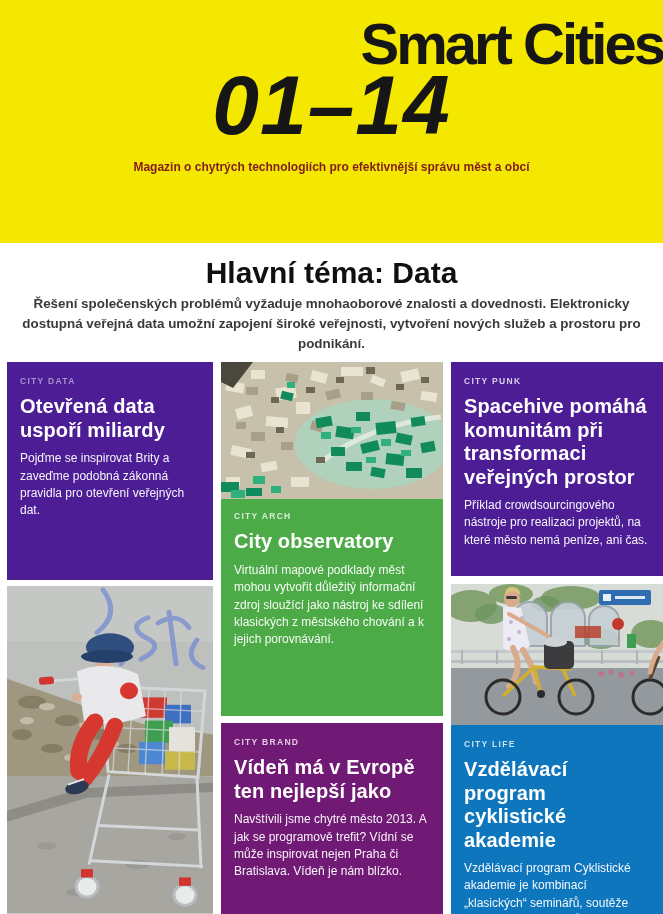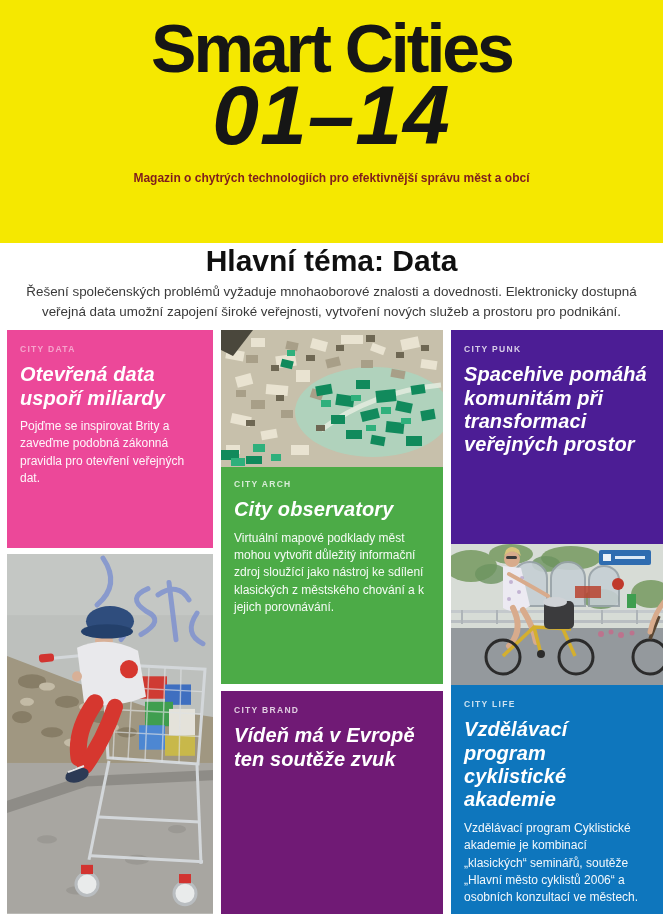--- a/index.html
+++ b/index.html
@@ -1,52 +1,52 @@
 <!DOCTYPE html>
 <html><head>
 <meta charset="utf-8">
 <style>
   html,body{margin:0;padding:0;}
   body{width:663px;height:914px;font-family:"Liberation Sans","DejaVu Sans",sans-serif;background:#fff;}
   .page{position:relative;width:663px;height:914px;overflow:hidden;background:#fff;display:flex;flex-direction:column;}
 
   
   .masthead{background:#F5E800;height:243px;flex:0 0 auto;text-align:center;overflow:hidden;}
-  .masthead .title{margin:0;padding-top:14px;font-size:68px;font-weight:700;letter-spacing:-3px;line-height:1.02;color:#161616;}
+  .masthead .title{margin:0;padding-top:14px;font-size:58px;font-weight:700;letter-spacing:-3px;line-height:1.02;color:#161616;text-align:right;}
   .masthead .issue{font-size:84px;font-weight:700;font-style:italic;letter-spacing:1px;line-height:.92;color:#161616;margin-top:-6px;}
   .masthead .tagline{font-size:12px;font-weight:700;color:#7f1d1d;margin-top:16px;}
 
   
-  .theme{flex:0 0 auto;text-align:center;padding-top:0;}
+  .theme{flex:0 0 auto;text-align:center;padding-top:12px;}
   .theme .theme-title{margin:0;font-size:30px;font-weight:700;color:#101010;line-height:1.2;}
-  .theme .theme-intro{margin:3px auto 0;width:634px;font-size:13.4px;line-height:1.5;color:#3a3a3a;font-weight:400;}
+  .theme .theme-intro{margin:3px auto 0;width:634px;font-size:13.4px;line-height:1.5;color:#3a3a3a;font-weight:700;}
 
   
   .grid{margin-top:8px;padding-left:7px;display:grid;grid-template-columns:206px 222px 213px;column-gap:8px;flex:1 1 auto;min-height:0;}
   .col{display:flex;flex-direction:column;min-height:0;}
 
   .tile{box-sizing:border-box;color:#fff;padding:14px 15px 0 13px;overflow:hidden;}
   .tile .cat{font-size:8.5px;font-weight:700;letter-spacing:1.3px;text-transform:uppercase;color:rgba(255,255,255,.78);}
-  .tile h3{margin:9px 0 8px;font-size:20px;font-weight:700;line-height:1.17;letter-spacing:.1px;font-style:italic;}
+  .tile h3{margin:9px 0 8px;font-size:20px;font-weight:700;line-height:1.17;letter-spacing:.1px;}
   .tile p{margin:0;font-size:12px;line-height:1.45;font-weight:400;color:rgba(255,255,255,.95);}
 
-  .tile-black{background:#ec4899;height:218px;flex:0 0 auto;}
+  .tile-black{background:#4c1d95;height:218px;flex:0 0 auto;}
   .tile-black .cat{color:rgba(255,255,255,.5);}
   .tile-green{background:#4CAB47;flex:1 1 auto;padding-top:12px;}
   .tile-purple{background:#4c1d95;height:214px;flex:0 0 auto;}
   .tile-red{background:#701a75;margin-top:7px;flex:1 1 auto;}
   .tile-blue{background:#0E76BD;flex:1 1 auto;}
 
   .photo{flex:0 0 auto;overflow:hidden;line-height:0;}
   .photo svg{width:100%;height:100%;}
   .photo-cart{margin-top:6px;flex:1 1 auto;}
   .card{display:flex;flex-direction:column;min-height:0;}
   .card-top{height:354px;flex:0 0 auto;}
   .card-top .photo{height:137px;}
-  .card-bottom{margin-top:0;flex:1 1 auto;}
+  .card-bottom{margin-top:8px;flex:1 1 auto;}
   .card-bottom .photo{height:141px;}
 </style>
 </head>
 <body>
 
 <div class="page">
 
   <header class="masthead">
     <h1 class="title">Smart Cities</h1>
     <div class="issue">01–14</div>
@@ -235,28 +235,30 @@
         </div>
         <article class="tile tile-green">
           <div class="cat">City Arch</div>
           <h3>City observatory</h3>
           <p>Virtuální mapové podklady měst mohou vytvořit důležitý informační zdroj sloužící jako nástroj ke sdílení klasických z městského chování a k jejich porovnávání.</p>
         </article>
       </div>
 
       <article class="tile tile-red">
         <div class="cat">City Brand</div>
-        <h3>Vídeň má v Evropě ten soutěže zvuk</h3>
+        <h3>Vídeň má v Evropě ten nejlepší jako</h3>
+        <p>Navštívili jsme chytré město 2013. A jak se programově trefit? Vídní se může inspirovat nejen Praha či Bratislava. Vídeň je nám blízko.</p>
       </article>
     </div>
 
     <div class="col">
       <article class="tile tile-purple">
         <div class="cat">City Punk</div>
         <h3>Spacehive pomáhá komunitám při transformaci veřejných prostor</h3>
+        <p>Příklad crowdsourcingového nástroje pro realizaci projektů, na které město nemá peníze, ani čas.</p>
       </article>
 
       <div class="card card-bottom">
         <div class="photo">
           <svg viewBox="0 0 213 141" preserveAspectRatio="none">
             <rect width="213" height="86" fill="#d7dcd6"></rect>
             <g fill="#84a371">
               <ellipse cx="20" cy="22" rx="26" ry="16"></ellipse>
                 <ellipse cx="120" cy="14" rx="30" ry="12"></ellipse>
               <ellipse cx="200" cy="50" rx="20" ry="14"></ellipse>

